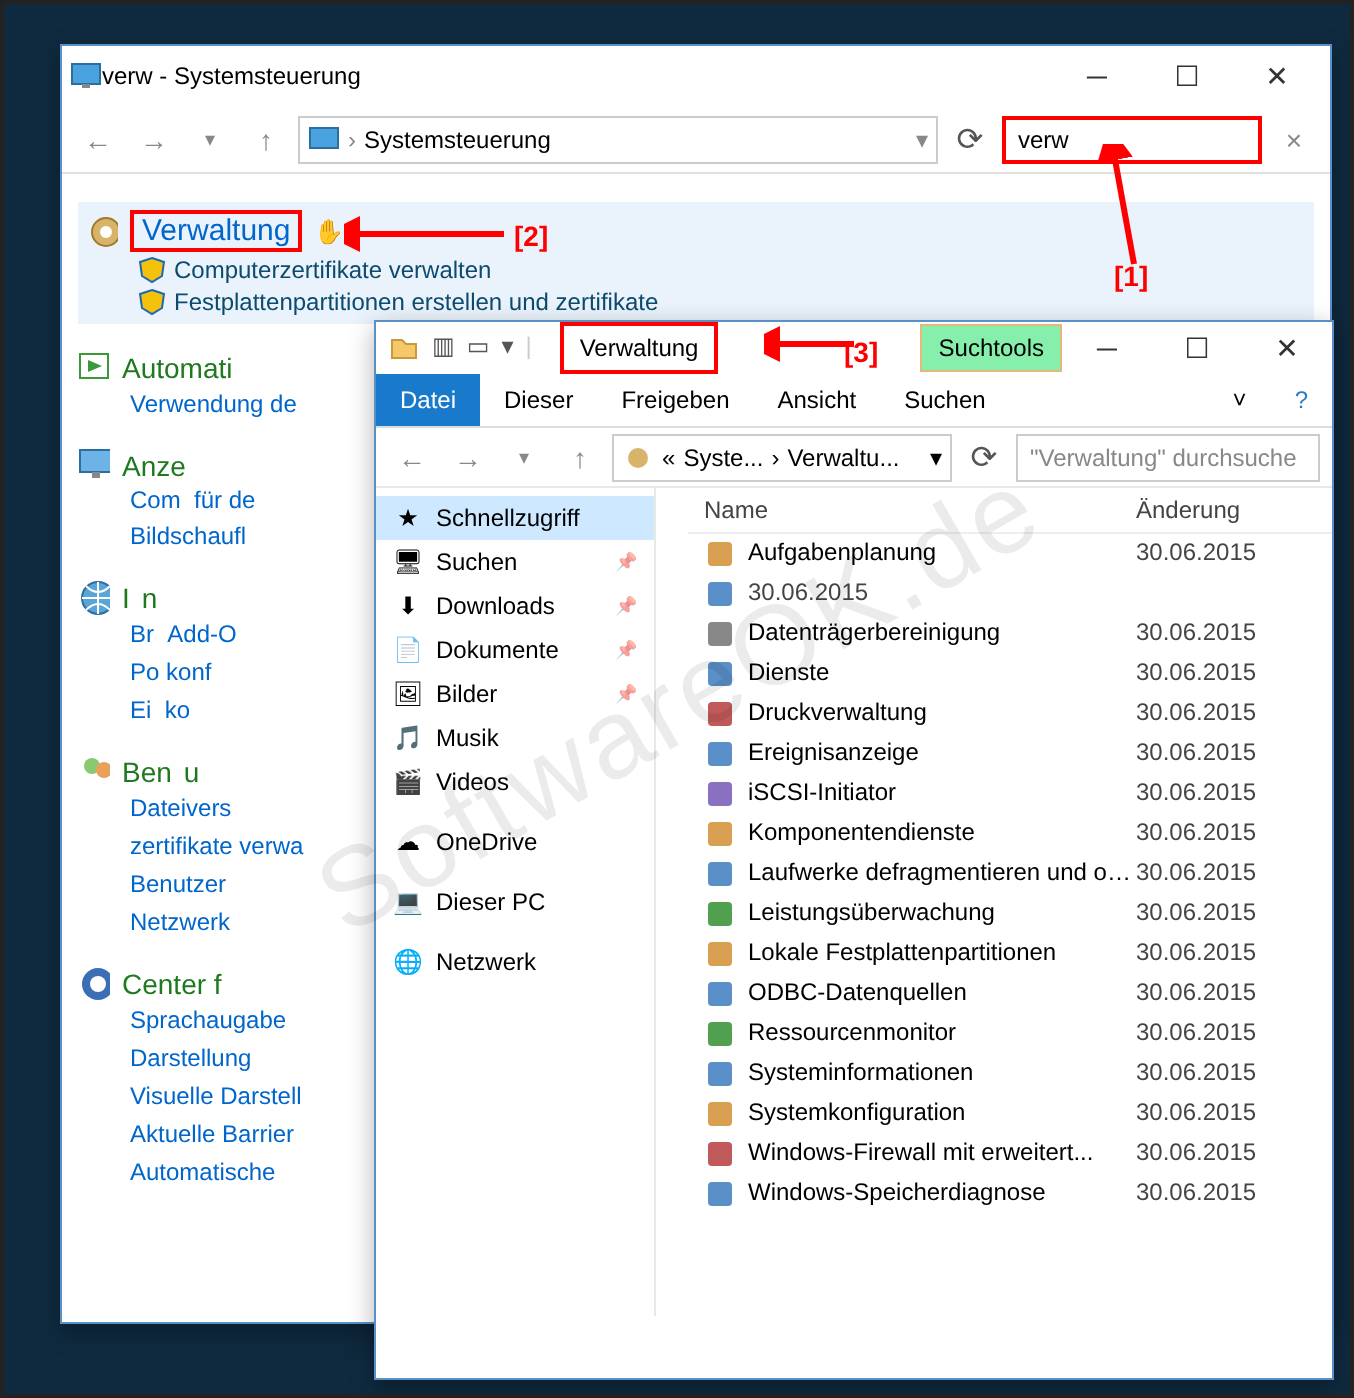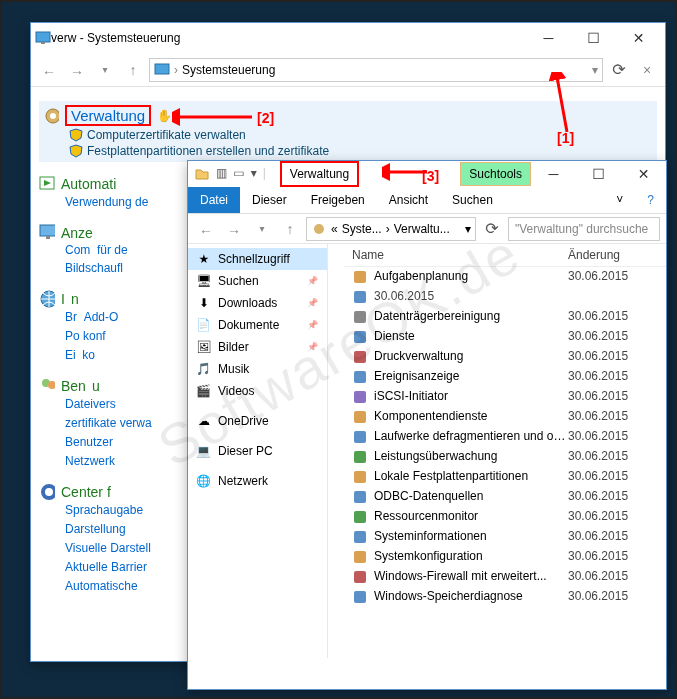--- a/index.html
+++ b/index.html
@@ -80,20 +80,24 @@
         <svg width="16" height="16">
             <rect x="1" y="2" width="14" height="10" fill="#4aa3df" stroke="#2a6fa0"></rect>
           </svg>
       </span>
       <span class="sep">›</span>
       <span class="crumb">Systemsteuerung</span>
       <span style="flex:1"></span>
       <span style="color:#888;">▾</span>
     </div>
     <div class="refresh">⟳</div>
+    <div class="searchbox redmark" style="width:130px;">
+      <span style="color:#000;">verw</span>
+      <span style="flex:1"></span>
+    </div>
     <div style="width:24px; text-align:center; color:#888; font-size:14px;">×</div>
   </div>
 
   <div class="content">
 
     <div class="res-item" style="background:#eaf3fb; padding:4px;">
       <div class="res-title">
         <span class="mini-icon">
           <svg width="20" height="20">
               <circle cx="10" cy="10" r="7" fill="#d8b36a" stroke="#a07830"></circle>

